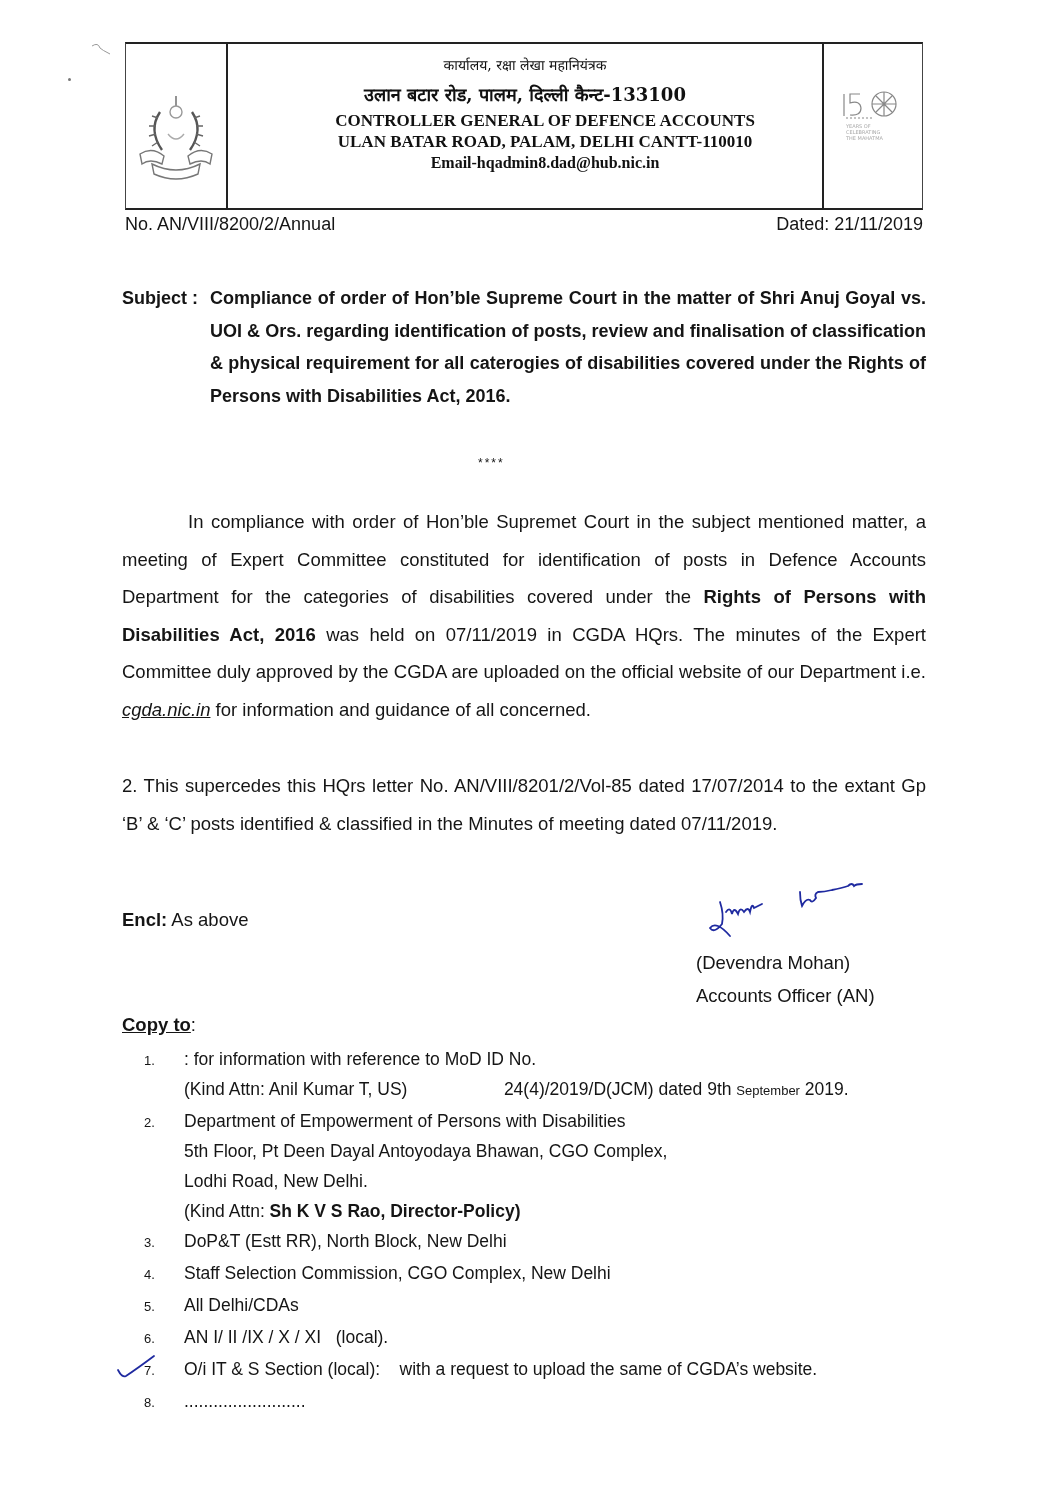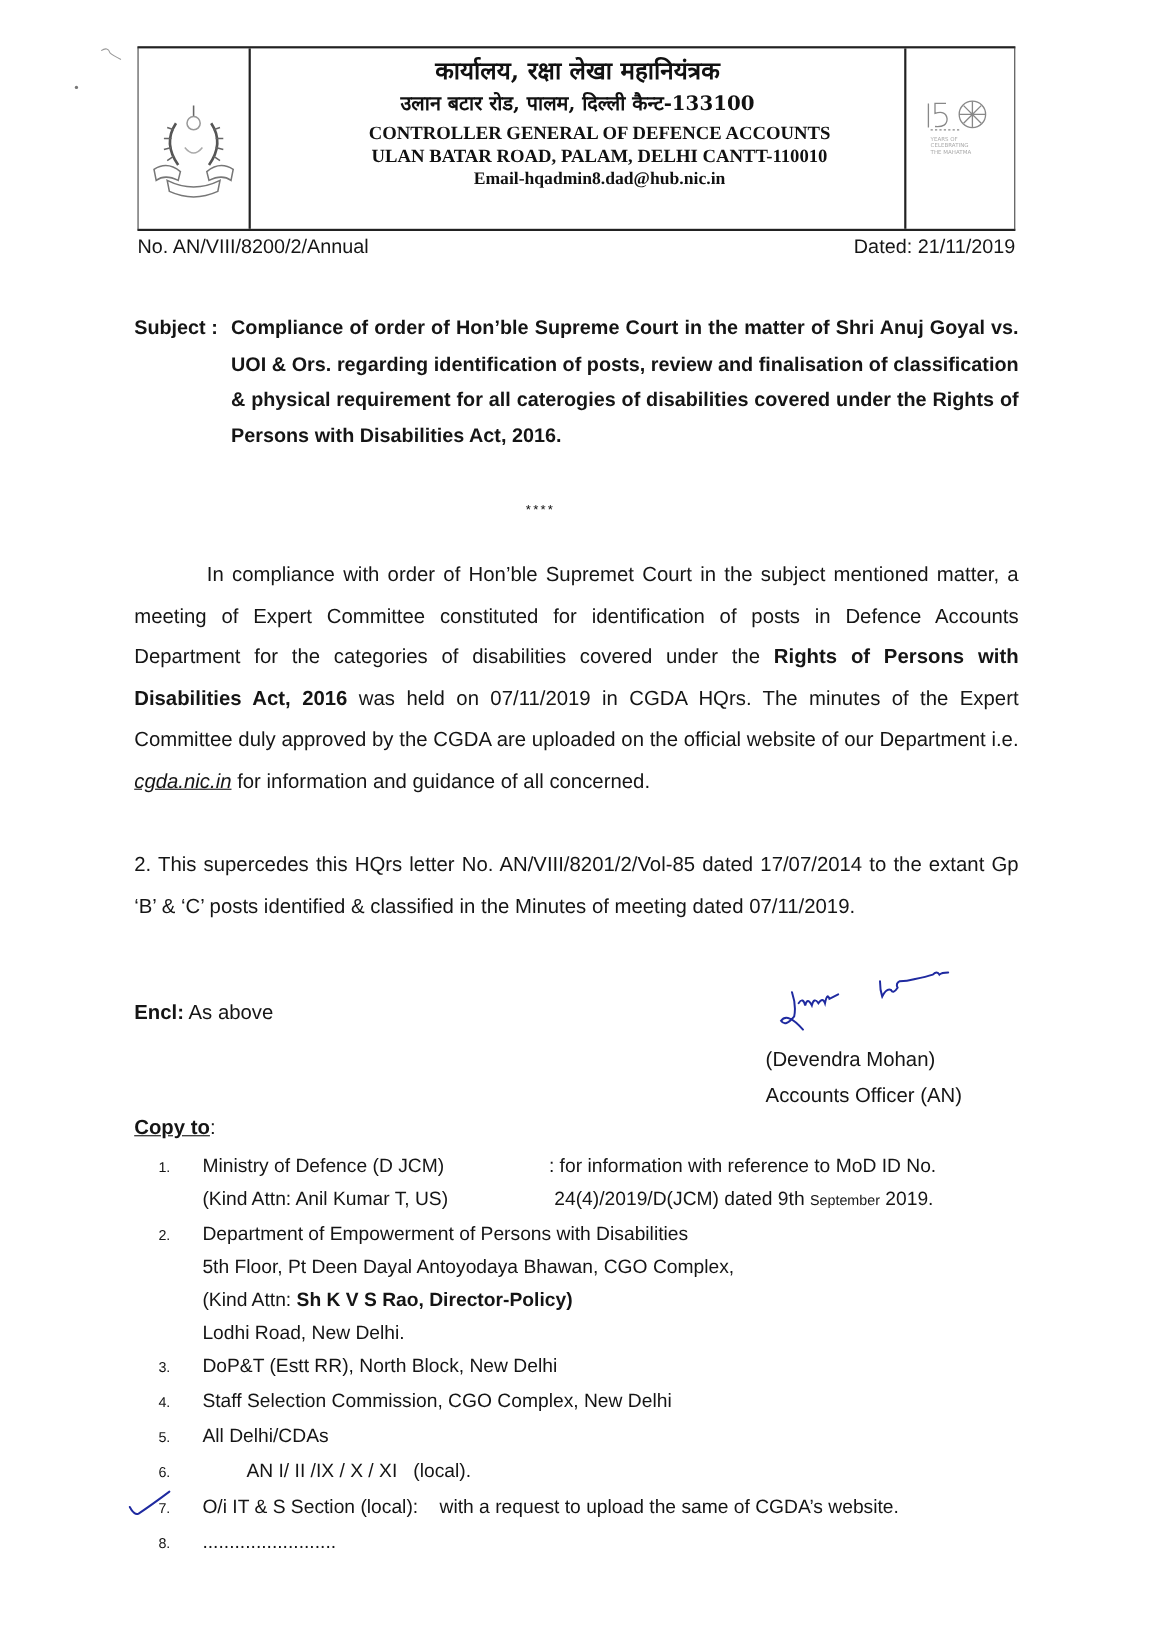--- a/index.html
+++ b/index.html
@@ -5,21 +5,21 @@
   html, body { margin: 0; padding: 0; background: #ffffff; }
   body { width: 1058px; height: 1496px; position: relative; overflow: hidden; color: #111; }
   .page { position: absolute; left: 0; top: 0; width: 1058px; height: 1496px; }
 
   
   .letterhead { position: absolute; left: 125px; top: 42px; width: 798px; height: 168px;
     border-top: 2px solid #222; border-bottom: 2px solid #222; border-left: 1px solid #444; border-right: 1px solid #444; box-sizing: border-box; display: flex; }
   .lh-left { width: 100px; border-right: 2px solid #222; position: relative; }
   .lh-center { flex: 1; text-align: center; font-family: "DejaVu Serif", "Liberation Serif", serif; color: #111; padding-top: 4px; }
   .lh-right { width: 98px; border-left: 2px solid #222; position: relative; }
-  .hindi1 { font-size: 22px; font-weight: bold; line-height: 30px; margin-top: 2px; }
+  .hindi1 { font-size: 14px; font-weight: normal; line-height: 30px; margin-top: 2px; }
   .hindi2 { font-size: 18px; font-weight: bold; line-height: 30px; }
   .eng { font-family: "Liberation Serif", serif; font-weight: bold; font-size: 17px; line-height: 21px; margin-left: 40px; }
   .eng.small { font-size: 16px; line-height: 21px; }
 
   .emblem { position: absolute; left: 8px; top: 40px; width: 84px; height: 100px; }
   .gandhi { position: absolute; left: 14px; top: 44px; width: 72px; height: 60px; }
 
   .mark-top { position: absolute; left: 90px; top: 40px; width: 24px; height: 20px; }
   .mark-dot { position: absolute; left: 68px; top: 78px; width: 3px; height: 3px; background: #777; border-radius: 50%; }
 
@@ -145,53 +145,52 @@
     <div>Accounts Officer (AN)</div>
   </div>
 
   <div class="doc copyto"><span class="u">Copy to</span><span class="colon">:</span></div>
 
   <div class="doc cc-list">
     <div class="cc-row">
       <span class="cc-num">1.</span>
       <div class="cc-body">
         <div class="cc-two">
-            <span class="a">Ministry of Defence (D JCM)</span>
             <span class="b">: for information with reference to MoD ID No.</span>
           </div>
         <div class="cc-two">
             <span class="a">(Kind Attn: Anil Kumar T, US)</span>
             <span class="b">&nbsp;<span>24(4)/2019/D(JCM) dated 9th </span><span class="sept">September</span><span> 2019.</span></span>
           </div>
       </div>
     </div>
     <div class="cc-row">
       <span class="cc-num">2.</span>
       <div class="cc-body">
         <div>Department of Empowerment of Persons with Disabilities</div>
         <div>5th Floor, Pt Deen Dayal Antoyodaya Bhawan, CGO Complex,</div>
+        <div>Lodhi Road, New Delhi.</div>
         <div><span>(Kind Attn: </span><b>Sh K V S Rao, Director-Policy)</b></div>
-        <div>Lodhi Road, New Delhi.</div>
       </div>
     </div>
     <div class="cc-row">
       <span class="cc-num">3.</span>
       <div class="cc-body">DoP&amp;T (Estt RR), North Block, New Delhi</div>
     </div>
     <div class="cc-row">
       <span class="cc-num">4.</span>
       <div class="cc-body">Staff Selection Commission, CGO Complex, New Delhi</div>
     </div>
     <div class="cc-row">
       <span class="cc-num">5.</span>
       <div class="cc-body">All Delhi/CDAs</div>
     </div>
     <div class="cc-row">
       <span class="cc-num">6.</span>
-      <div class="cc-body" style="white-space: pre; margin-left: 40px;">AN I/ II /IX / X / XI   (local).</div>
+      <div class="cc-body" style="white-space: pre;">AN I/ II /IX / X / XI   (local).</div>
     </div>
     <div class="cc-row">
       <span class="cc-num">7.</span>
       <div class="cc-body" style="white-space: pre;">O/i IT &amp; S Section (local):    with a request to upload the same of CGDA’s website.</div>
     </div>
     <div class="cc-row">
       <span class="cc-num">8.</span>
       <div class="cc-body">.........................</div>
     </div>
   </div>

